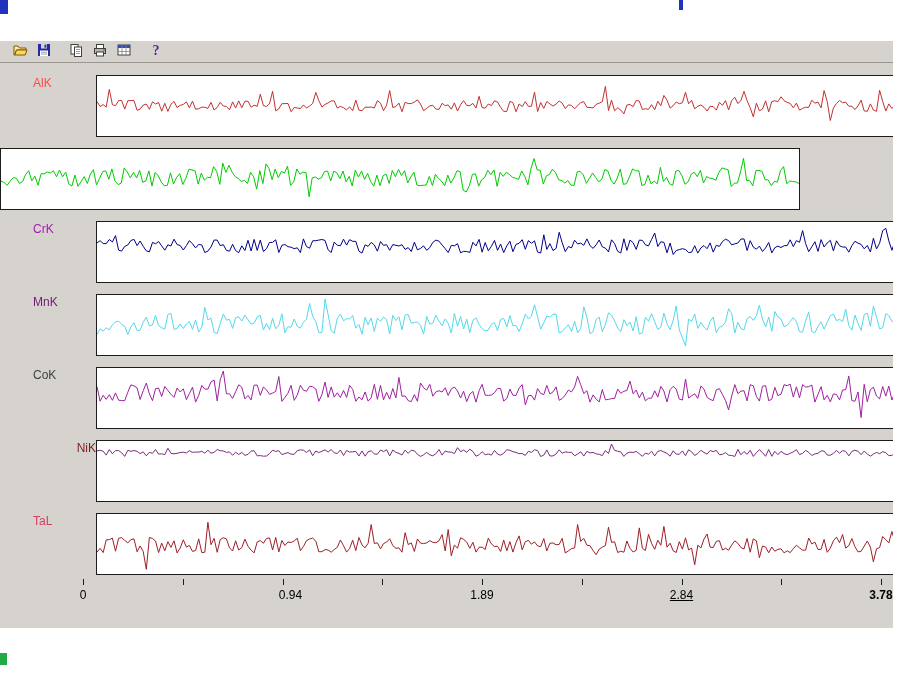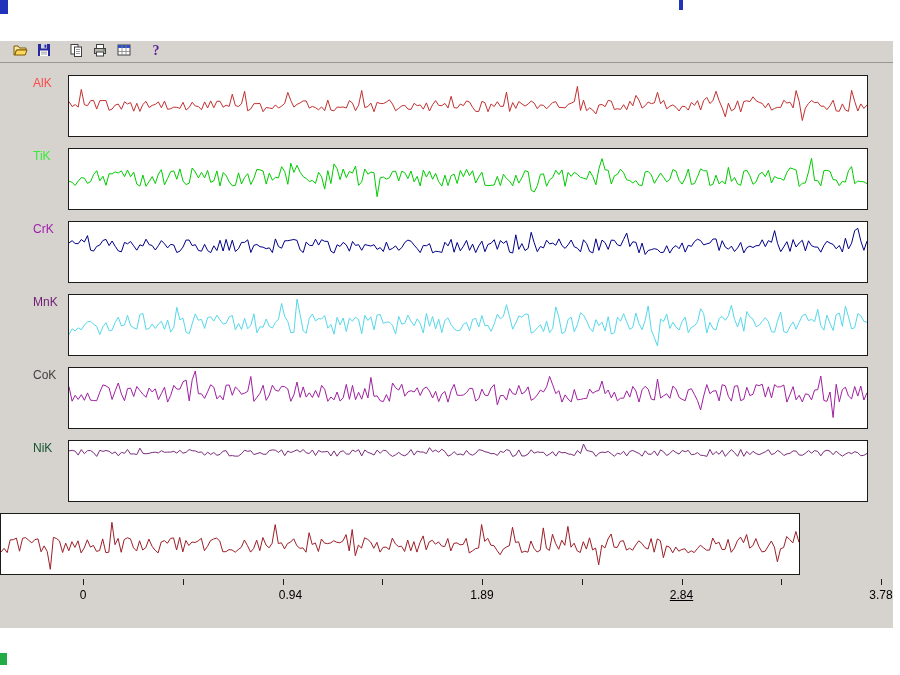--- a/index.html
+++ b/index.html
@@ -29,21 +29,21 @@
   }
   .tgap{width:8px;height:20px;}
 
   
   .main{
     position:absolute;top:63px;left:0;width:893px;height:565px;background:#d6d3ce;
   }
   .rows{position:absolute;top:12px;left:0;}
   .chan-row{display:flex;margin-bottom:11px;}
   .chan-label{
-    width:68px;box-sizing:border-box;padding-left:33px;padding-top:1px;
+    width:96px;box-sizing:border-box;padding-left:33px;padding-top:1px;
     font-size:12px;line-height:14px;
   }
   .chan-plot{
     width:800px;height:62px;background:#ffffff;border:1px solid #1c1c1c;box-sizing:border-box;
   }
   .chan-plot svg{display:block;}
 
   
   .axis{position:absolute;top:514px;left:83px;width:798px;height:34px;}
   .axis-tick{position:absolute;top:2px;width:1px;height:6px;background:#1c1c1c;}
@@ -123,21 +123,20 @@
     <div class="rows" id="rows">
         <div class="chan-row">
           <span class="chan-label" style="color: rgb(255, 74, 74);">AlK</span>
           <div class="chan-plot">
             <svg width="798" height="60" viewBox="0 0 798 60">
               <polyline fill="none" stroke="#c23030" stroke-width="1" points="0.0,25.6 3.1,30.5 6.2,28.6 9.2,31.1 12.3,13.4 15.4,28.7 18.5,29.7 21.6,24.7 24.6,24.4 27.7,33.1 30.8,24.7 33.9,24.5 37.0,24.6 40.1,34.3 43.1,33.0 46.2,29.1 49.3,28.1 52.4,33.3 55.5,25.8 58.5,28.0 61.6,26.6 64.7,35.2 67.8,27.3 70.9,35.4 73.9,28.4 77.0,25.4 80.1,31.5 83.2,29.4 86.3,28.4 89.4,25.9 92.4,31.8 95.5,25.1 98.6,33.3 101.7,32.7 104.8,31.1 107.8,31.3 110.9,32.4 114.0,26.3 117.1,34.0 120.2,31.4 123.2,26.3 126.3,30.0 129.4,30.5 132.5,33.8 135.6,25.9 138.6,32.0 141.7,24.9 144.8,31.7 147.9,25.3 151.0,25.2 154.1,31.2 157.1,29.2 160.2,30.4 163.3,18.2 166.4,29.6 169.5,30.5 172.5,27.8 175.6,15.3 178.7,34.8 181.8,32.9 184.9,27.7 187.9,27.6 191.0,27.5 194.1,35.7 197.2,31.5 200.3,32.0 203.4,32.6 206.4,28.9 209.5,32.0 212.6,30.1 215.7,27.4 218.8,16.4 221.8,24.5 224.9,31.1 228.0,28.4 231.1,26.9 234.2,24.9 237.2,24.9 240.3,32.1 243.4,30.4 246.5,31.7 249.6,33.8 252.6,30.9 255.7,34.7 258.8,24.1 261.9,34.1 265.0,34.8 268.1,31.1 271.1,31.3 274.2,31.0 277.3,32.0 280.4,24.6 283.5,27.1 286.5,34.7 289.6,29.2 292.7,14.5 295.8,31.6 298.9,30.5 301.9,27.1 305.0,35.7 308.1,26.3 311.2,27.5 314.3,27.6 317.4,26.0 320.4,23.8 323.5,28.0 326.6,34.7 329.7,32.4 332.8,29.9 335.8,29.3 338.9,33.1 342.0,33.4 345.1,27.3 348.2,29.7 351.2,28.9 354.3,33.2 357.4,26.9 360.5,35.0 363.6,28.7 366.6,24.6 369.7,29.4 372.8,29.7 375.9,27.4 379.0,32.0 382.1,20.3 385.1,31.6 388.2,32.1 391.3,28.0 394.4,29.6 397.5,24.9 400.5,26.0 403.6,31.3 406.7,35.4 409.8,35.4 412.9,25.4 415.9,26.6 419.0,35.7 422.1,28.0 425.2,30.6 428.3,25.7 431.4,30.4 434.4,30.3 437.5,16.1 440.6,35.5 443.7,26.5 446.8,32.4 449.8,25.5 452.9,27.9 456.0,30.1 459.1,28.0 462.2,25.0 465.2,27.1 468.3,32.6 471.4,28.9 474.5,29.4 477.6,32.8 480.6,29.7 483.7,26.5 486.8,25.7 489.9,31.3 493.0,31.5 496.1,31.9 499.1,28.4 502.2,27.2 505.3,25.6 508.4,10.4 511.5,34.5 514.5,24.2 517.6,34.7 520.7,31.8 523.8,34.1 526.9,37.9 529.9,29.0 533.0,28.5 536.1,30.7 539.2,24.4 542.3,25.1 545.4,33.5 548.4,32.7 551.5,33.4 554.6,28.7 557.7,33.8 560.8,25.3 563.8,29.8 566.9,19.4 570.0,24.2 573.1,32.1 576.2,29.7 579.2,26.0 582.3,27.7 585.4,26.8 588.5,16.3 591.6,27.8 594.6,24.3 597.7,32.8 600.8,30.3 603.9,28.9 607.0,31.3 610.1,35.0 613.1,30.3 616.2,30.6 619.3,34.1 622.4,26.4 625.5,29.3 628.5,24.6 631.6,34.0 634.7,24.5 637.8,21.4 640.9,27.5 643.9,24.7 647.0,15.3 650.1,24.7 653.2,31.9 656.3,40.8 659.4,27.2 662.4,34.8 665.5,33.0 668.6,24.8 671.7,35.9 674.8,25.5 677.8,24.8 680.9,25.6 684.0,20.8 687.1,24.7 690.2,26.4 693.2,27.4 696.3,31.8 699.4,27.1 702.5,34.1 705.6,32.4 708.6,31.3 711.7,31.4 714.8,24.3 717.9,27.1 721.0,26.2 724.1,31.9 727.1,14.6 730.2,25.5 733.3,44.5 736.4,32.1 739.5,27.4 742.5,24.5 745.6,26.7 748.7,26.2 751.8,30.2 754.9,30.2 757.9,33.7 761.0,29.8 764.1,24.2 767.2,34.9 770.3,35.3 773.4,27.9 776.4,34.0 779.5,35.3 782.6,14.3 785.7,25.4 788.8,35.0 791.8,27.9 794.9,32.4 798.0,29.0"></polyline>
             </svg>
           </div>
         </div>
         <div class="chan-row">
-          <span class="chan-label" style="color: rgb(51, 238, 51);">TiK</span>
           <div class="chan-plot">
             <svg width="798" height="60" viewBox="0 0 798 60">
               <polyline fill="none" stroke="#00cc00" stroke-width="1" points="0.0,32.2 3.1,33.4 6.2,36.4 9.2,32.1 12.3,28.6 15.4,29.2 18.5,34.4 21.6,32.6 24.6,25.6 27.7,21.7 30.8,31.8 33.9,27.2 37.0,36.3 40.1,24.7 43.1,24.9 46.2,22.9 49.3,24.0 52.4,21.8 55.5,27.7 58.5,21.0 61.6,27.8 64.7,23.1 67.8,35.1 70.9,37.1 73.9,26.1 77.0,37.3 80.1,32.6 83.2,27.6 86.3,34.5 89.4,25.0 92.4,20.7 95.5,35.9 98.6,29.4 101.7,22.6 104.8,21.9 107.8,30.3 110.9,19.9 114.0,32.0 117.1,35.6 120.2,34.2 123.2,19.0 126.3,23.0 129.4,28.9 132.5,23.3 135.6,28.9 138.6,21.4 141.7,33.3 144.8,31.9 147.9,21.9 151.0,37.0 154.1,23.6 157.1,26.3 160.2,32.9 163.3,36.8 166.4,36.3 169.5,23.8 172.5,35.0 175.6,28.4 178.7,24.7 181.8,35.5 184.9,29.2 187.9,20.3 191.0,20.9 194.1,22.0 197.2,35.1 200.3,24.1 203.4,31.2 206.4,28.3 209.5,28.8 212.6,17.7 215.7,22.4 218.8,35.3 221.8,14.2 224.9,23.4 228.0,16.3 231.1,23.2 234.2,27.6 237.2,29.5 240.3,32.5 243.4,31.4 246.5,34.4 249.6,23.3 252.6,27.8 255.7,40.1 258.8,21.6 261.9,34.6 265.0,14.9 268.1,19.7 271.1,30.7 274.2,20.0 277.3,28.7 280.4,22.4 283.5,24.1 286.5,17.1 289.6,36.4 292.7,32.8 295.8,20.0 298.9,25.2 301.9,23.1 305.0,23.7 308.1,47.7 311.2,28.9 314.3,28.0 317.4,30.1 320.4,28.8 323.5,22.5 326.6,22.1 329.7,32.0 332.8,22.2 335.8,23.7 338.9,29.6 342.0,22.0 345.1,32.8 348.2,27.4 351.2,36.9 354.3,21.1 357.4,28.0 360.5,22.1 363.6,30.3 366.6,24.4 369.7,32.7 372.8,37.1 375.9,26.2 379.0,36.6 382.1,26.7 385.1,25.1 388.2,34.5 391.3,21.5 394.4,27.7 397.5,20.4 400.5,26.6 403.6,21.7 406.7,34.0 409.8,27.9 412.9,23.2 415.9,36.1 419.0,36.7 422.1,36.3 425.2,36.0 428.3,27.4 431.4,36.6 434.4,25.3 437.5,29.5 440.6,32.1 443.7,36.8 446.8,26.2 449.8,34.1 452.9,28.8 456.0,21.7 459.1,22.7 462.2,41.2 465.2,43.0 468.3,36.8 471.4,25.4 474.5,24.8 477.6,37.2 480.6,30.8 483.7,28.5 486.8,21.3 489.9,25.6 493.0,20.9 496.1,37.3 499.1,23.4 502.2,27.4 505.3,23.3 508.4,25.4 511.5,28.3 514.5,29.2 517.6,30.3 520.7,22.0 523.8,27.5 526.9,35.8 529.9,19.8 533.0,9.6 536.1,20.8 539.2,21.3 542.3,35.0 545.4,26.8 548.4,25.4 551.5,20.2 554.6,23.7 557.7,30.8 560.8,31.6 563.8,34.0 566.9,31.6 570.0,36.1 573.1,36.4 576.2,22.9 579.2,22.4 582.3,25.9 585.4,34.3 588.5,29.1 591.6,24.0 594.6,28.4 597.7,32.8 600.8,30.4 603.9,20.5 607.0,22.2 610.1,31.4 613.1,35.1 616.2,29.2 619.3,20.0 622.4,35.4 625.5,34.6 628.5,27.8 631.6,19.9 634.7,21.8 637.8,21.8 640.9,36.5 643.9,35.3 647.0,26.2 650.1,34.9 653.2,32.1 656.3,34.9 659.4,18.4 662.4,32.5 665.5,28.4 668.6,34.9 671.7,36.3 674.8,22.2 677.8,21.3 680.9,26.7 684.0,35.3 687.1,32.8 690.2,25.2 693.2,23.3 696.3,27.7 699.4,21.3 702.5,34.0 705.6,27.5 708.6,29.2 711.7,29.5 714.8,31.3 717.9,23.4 721.0,18.9 724.1,19.9 727.1,20.9 730.2,37.4 733.3,34.3 736.4,34.0 739.5,23.0 742.5,9.3 745.6,31.5 748.7,31.6 751.8,36.8 754.9,21.7 757.9,21.3 761.0,22.4 764.1,30.6 767.2,31.0 770.3,36.6 773.4,32.4 776.4,33.1 779.5,21.6 782.6,17.6 785.7,34.7 788.8,32.0 791.8,32.6 794.9,32.8 798.0,34.6"></polyline>
             </svg>
           </div>
         </div>
         <div class="chan-row">
           <span class="chan-label" style="color: #a21caf;">CrK</span>
           <div class="chan-plot">
             <svg width="798" height="60" viewBox="0 0 798 60">
@@ -155,28 +154,29 @@
         </div>
         <div class="chan-row">
           <span class="chan-label" style="color: #404040;">CoK</span>
           <div class="chan-plot">
             <svg width="798" height="60" viewBox="0 0 798 60">
               <polyline fill="none" stroke="#a020a0" stroke-width="1" points="0.0,18.6 3.1,33.2 6.2,27.3 9.2,31.4 12.3,26.7 15.4,32.3 18.5,24.9 21.6,32.2 24.6,32.5 27.7,32.7 30.8,24.2 33.9,16.9 37.0,17.9 40.1,20.0 43.1,31.5 46.2,22.8 49.3,15.0 52.4,26.0 55.5,32.7 58.5,20.7 61.6,20.1 64.7,28.5 67.8,18.5 70.9,22.5 73.9,26.2 77.0,29.3 80.1,20.0 83.2,24.0 86.3,20.8 89.4,31.6 92.4,25.5 95.5,19.2 98.6,34.1 101.7,27.4 104.8,17.4 107.8,21.1 110.9,21.1 114.0,13.9 117.1,12.0 120.2,32.9 123.2,11.9 126.3,3.0 129.4,25.7 132.5,25.9 135.6,30.4 138.6,23.8 141.7,16.8 144.8,19.2 147.9,30.9 151.0,27.5 154.1,31.9 157.1,17.2 160.2,17.0 163.3,27.3 166.4,19.0 169.5,21.9 172.5,26.3 175.6,25.1 178.7,23.4 181.8,8.5 184.9,33.4 187.9,29.4 191.0,25.2 194.1,17.3 197.2,32.4 200.3,27.0 203.4,17.2 206.4,22.2 209.5,23.2 212.6,18.3 215.7,18.7 218.8,21.0 221.8,33.3 224.9,26.8 228.0,14.0 231.1,29.4 234.2,18.9 237.2,29.1 240.3,24.8 243.4,29.5 246.5,22.4 249.6,29.4 252.6,17.4 255.7,21.3 258.8,33.3 261.9,29.0 265.0,31.8 268.1,24.0 271.1,33.1 274.2,29.7 277.3,16.4 280.4,31.3 283.5,17.4 286.5,31.7 289.6,24.3 292.7,31.2 295.8,20.5 298.9,30.0 301.9,9.4 305.0,28.3 308.1,27.9 311.2,32.7 314.3,33.6 317.4,26.6 320.4,33.3 323.5,15.0 326.6,19.8 329.7,22.1 332.8,16.3 335.8,28.2 338.9,23.9 342.0,22.7 345.1,24.0 348.2,19.8 351.2,27.5 354.3,20.9 357.4,19.0 360.5,23.0 363.6,30.0 366.6,23.3 369.7,33.6 372.8,26.1 375.9,23.5 379.0,34.1 382.1,22.7 385.1,16.4 388.2,27.2 391.3,27.4 394.4,27.0 397.5,24.7 400.5,20.4 403.6,20.5 406.7,33.0 409.8,30.6 412.9,21.1 415.9,27.2 419.0,27.5 422.1,20.1 425.2,16.6 428.3,36.8 431.4,27.6 434.4,27.4 437.5,32.1 440.6,20.6 443.7,25.5 446.8,26.6 449.8,17.4 452.9,26.0 456.0,23.9 459.1,18.9 462.2,32.3 465.2,30.6 468.3,26.9 471.4,22.1 474.5,23.9 477.6,18.9 480.6,8.4 483.7,16.8 486.8,25.6 489.9,22.7 493.0,34.1 496.1,26.9 499.1,31.1 502.2,33.9 505.3,21.5 508.4,31.8 511.5,31.4 514.5,30.6 517.6,30.5 520.7,21.1 523.8,25.3 526.9,23.2 529.9,22.5 533.0,13.1 536.1,25.7 539.2,22.0 542.3,29.9 545.4,24.1 548.4,32.8 551.5,30.2 554.6,30.2 557.7,22.8 560.8,29.1 563.8,18.4 566.9,23.0 570.0,34.0 573.1,21.7 576.2,18.3 579.2,21.2 582.3,31.1 585.4,32.0 588.5,11.0 591.6,30.0 594.6,27.8 597.7,25.8 600.8,30.3 603.9,18.1 607.0,21.2 610.1,29.4 613.1,31.3 616.2,32.7 619.3,21.8 622.4,20.7 625.5,26.7 628.5,32.6 631.6,41.9 634.7,28.0 637.8,16.6 640.9,25.7 643.9,23.2 647.0,22.7 650.1,32.9 653.2,16.7 656.3,17.8 659.4,28.4 662.4,33.1 665.5,18.2 668.6,17.7 671.7,32.7 674.8,31.2 677.8,19.3 680.9,27.6 684.0,26.2 687.1,16.7 690.2,17.7 693.2,16.2 696.3,29.1 699.4,18.8 702.5,29.9 705.6,16.6 708.6,19.0 711.7,18.7 714.8,17.0 717.9,34.1 721.0,26.4 724.1,18.6 727.1,31.8 730.2,27.3 733.3,33.9 736.4,25.9 739.5,26.5 742.5,31.9 745.6,22.0 748.7,21.7 751.8,8.0 754.9,32.5 757.9,33.3 761.0,24.0 764.1,49.5 767.2,16.3 770.3,33.8 773.4,21.6 776.4,19.2 779.5,28.0 782.6,30.9 785.7,18.5 788.8,28.1 791.8,18.1 794.9,32.0 798.0,24.7"></polyline>
             </svg>
           </div>
         </div>
         <div class="chan-row">
-          <span class="chan-label" style="color: #14532d;">NiK</span>
+          <span class="chan-label" style="color: #7f1d1d; text-align: right;">NiK</span>
           <div class="chan-plot">
             <svg width="798" height="60" viewBox="0 0 798 60">
               <polyline fill="none" stroke="#7a2d7a" stroke-width="1" points="0.0,9.9 3.1,9.3 6.2,10.2 9.2,14.1 12.3,8.6 15.4,12.7 18.5,9.6 21.6,9.6 24.6,11.7 27.7,15.4 30.8,9.3 33.9,10.4 37.0,9.5 40.1,10.3 43.1,12.6 46.2,10.9 49.3,14.8 52.4,11.3 55.5,12.3 58.5,8.5 61.6,13.1 64.7,12.8 67.8,13.6 70.9,7.2 73.9,12.3 77.0,12.8 80.1,12.3 83.2,11.5 86.3,11.2 89.4,11.9 92.4,9.7 95.5,11.3 98.6,11.1 101.7,11.1 104.8,10.3 107.8,12.1 110.9,9.3 114.0,12.2 117.1,11.3 120.2,8.5 123.2,9.7 126.3,9.9 129.4,11.4 132.5,10.9 135.6,14.3 138.6,11.2 141.7,13.5 144.8,11.5 147.9,14.3 151.0,13.4 154.1,10.1 157.1,9.7 160.2,14.8 163.3,14.6 166.4,15.2 169.5,15.0 172.5,12.7 175.6,9.2 178.7,10.4 181.8,9.7 184.9,13.6 187.9,12.6 191.0,11.6 194.1,13.2 197.2,13.3 200.3,9.6 203.4,8.9 206.4,9.2 209.5,11.4 212.6,8.9 215.7,14.7 218.8,10.0 221.8,11.5 224.9,10.3 228.0,8.8 231.1,11.1 234.2,8.5 237.2,11.8 240.3,12.5 243.4,9.0 246.5,14.5 249.6,9.5 252.6,11.0 255.7,10.8 258.8,10.4 261.9,15.0 265.0,9.9 268.1,15.2 271.1,10.8 274.2,9.8 277.3,12.9 280.4,13.2 283.5,9.0 286.5,10.6 289.6,8.7 292.7,14.9 295.8,9.0 298.9,11.4 301.9,12.4 305.0,14.0 308.1,9.1 311.2,12.3 314.3,9.2 317.4,9.8 320.4,13.3 323.5,15.4 326.6,13.8 329.7,11.4 332.8,13.8 335.8,14.8 338.9,12.7 342.0,8.5 345.1,14.1 348.2,10.0 351.2,11.0 354.3,11.1 357.4,12.6 360.5,6.7 363.6,10.7 366.6,9.1 369.7,11.2 372.8,8.2 375.9,10.5 379.0,15.2 382.1,13.7 385.1,10.7 388.2,13.7 391.3,13.0 394.4,14.1 397.5,9.4 400.5,13.0 403.6,14.2 406.7,12.3 409.8,8.7 412.9,9.3 415.9,10.7 419.0,11.4 422.1,12.7 425.2,12.5 428.3,14.4 431.4,10.3 434.4,11.4 437.5,8.7 440.6,9.6 443.7,15.5 446.8,14.1 449.8,8.9 452.9,15.0 456.0,14.9 459.1,13.0 462.2,8.8 465.2,12.2 468.3,10.9 471.4,11.4 474.5,11.3 477.6,14.8 480.6,13.0 483.7,10.8 486.8,15.1 489.9,10.4 493.0,11.9 496.1,11.4 499.1,12.9 502.2,13.3 505.3,14.6 508.4,9.5 511.5,12.5 514.5,3.0 517.6,9.4 520.7,10.2 523.8,10.9 526.9,15.4 529.9,12.2 533.0,11.1 536.1,11.5 539.2,10.4 542.3,12.8 545.4,15.3 548.4,12.1 551.5,13.2 554.6,10.3 557.7,14.9 560.8,10.4 563.8,9.5 566.9,11.0 570.0,12.4 573.1,15.2 576.2,9.8 579.2,13.1 582.3,13.3 585.4,9.9 588.5,14.7 591.6,8.8 594.6,10.8 597.7,14.5 600.8,12.5 603.9,9.3 607.0,11.5 610.1,13.1 613.1,9.5 616.2,10.7 619.3,9.4 622.4,13.7 625.5,13.3 628.5,11.6 631.6,14.2 634.7,14.5 637.8,15.4 640.9,8.4 643.9,13.8 647.0,10.6 650.1,13.3 653.2,9.3 656.3,15.4 659.4,11.8 662.4,8.7 665.5,11.6 668.6,15.3 671.7,8.5 674.8,15.3 677.8,10.4 680.9,13.7 684.0,10.3 687.1,12.6 690.2,13.7 693.2,12.3 696.3,10.8 699.4,8.7 702.5,13.6 705.6,12.4 708.6,9.4 711.7,11.3 714.8,14.5 717.9,12.9 721.0,12.3 724.1,9.9 727.1,10.1 730.2,14.0 733.3,14.3 736.4,12.3 739.5,9.5 742.5,12.2 745.6,9.6 748.7,10.4 751.8,14.8 754.9,10.4 757.9,9.2 761.0,10.2 764.1,13.7 767.2,10.1 770.3,13.0 773.4,15.1 776.4,13.2 779.5,11.4 782.6,12.7 785.7,10.7 788.8,11.7 791.8,14.7 794.9,14.3 798.0,12.4"></polyline>
             </svg>
           </div>
         </div>
         <div class="chan-row">
+          <span class="chan-label" style="color: rgb(208, 64, 96);">TaL</span>
           <div class="chan-plot">
             <svg width="798" height="60" viewBox="0 0 798 60">
               <polyline fill="none" stroke="#9c1f28" stroke-width="1" points="0.0,38.2 3.1,34.3 6.2,38.6 9.2,25.9 12.3,25.7 15.4,24.1 18.5,37.2 21.6,24.3 24.6,23.6 27.7,26.3 30.8,28.9 33.9,25.6 37.0,24.9 40.1,37.8 43.1,31.9 46.2,37.4 49.3,55.3 52.4,23.4 55.5,24.5 58.5,27.0 61.6,38.5 64.7,29.1 67.8,36.8 70.9,27.7 73.9,33.4 77.0,26.8 80.1,38.9 83.2,34.0 86.3,25.8 89.4,33.1 92.4,31.4 95.5,37.4 98.6,36.5 101.7,24.9 104.8,38.6 107.8,38.2 110.9,8.3 114.0,30.7 117.1,24.4 120.2,38.3 123.2,25.6 126.3,23.8 129.4,24.8 132.5,33.8 135.6,37.0 138.6,26.8 141.7,36.0 144.8,33.6 147.9,25.1 151.0,32.2 154.1,36.2 157.1,38.9 160.2,28.0 163.3,26.6 166.4,29.3 169.5,24.4 172.5,23.9 175.6,36.0 178.7,23.4 181.8,37.9 184.9,26.5 187.9,31.5 191.0,28.0 194.1,28.5 197.2,26.9 200.3,24.3 203.4,36.7 206.4,32.5 209.5,26.6 212.6,25.0 215.7,24.1 218.8,27.1 221.8,37.7 224.9,37.7 228.0,35.6 231.1,36.0 234.2,38.2 237.2,35.6 240.3,33.3 243.4,26.0 246.5,31.7 249.6,38.1 252.6,34.5 255.7,26.2 258.8,36.6 261.9,23.5 265.0,31.0 268.1,33.8 271.1,29.3 274.2,10.6 277.3,29.5 280.4,28.8 283.5,34.9 286.5,29.6 289.6,28.1 292.7,24.8 295.8,31.6 298.9,34.3 301.9,33.9 305.0,38.2 308.1,18.7 311.2,30.5 314.3,28.9 317.4,37.5 320.4,25.0 323.5,29.1 326.6,29.6 329.7,28.9 332.8,26.7 335.8,28.3 338.9,28.8 342.0,26.8 345.1,20.6 348.2,36.9 351.2,15.5 354.3,41.7 357.4,31.1 360.5,34.1 363.6,23.8 366.6,25.3 369.7,28.1 372.8,34.3 375.9,28.3 379.0,38.1 382.1,33.3 385.1,33.1 388.2,35.5 391.3,24.1 394.4,29.9 397.5,32.6 400.5,32.2 403.6,37.5 406.7,26.0 409.8,36.8 412.9,27.6 415.9,38.1 419.0,28.6 422.1,21.9 425.2,35.8 428.3,27.8 431.4,26.3 434.4,30.2 437.5,27.9 440.6,31.9 443.7,32.7 446.8,24.5 449.8,36.9 452.9,29.3 456.0,28.9 459.1,30.8 462.2,30.4 465.2,24.4 468.3,39.0 471.4,36.9 474.5,34.6 477.6,34.0 480.6,10.5 483.7,27.4 486.8,24.4 489.9,31.2 493.0,31.7 496.1,36.6 499.1,40.7 502.2,35.2 505.3,33.1 508.4,31.6 511.5,13.2 514.5,28.4 517.6,27.8 520.7,38.5 523.8,37.2 526.9,38.2 529.9,27.0 533.0,34.4 536.1,38.0 539.2,36.3 542.3,13.9 545.4,34.3 548.4,36.4 551.5,20.3 554.6,29.4 557.7,35.3 560.8,26.2 563.8,31.3 566.9,12.4 570.0,33.2 573.1,29.2 576.2,36.8 579.2,38.5 582.3,27.7 585.4,35.1 588.5,23.8 591.6,35.9 594.6,34.1 597.7,50.8 600.8,31.2 603.9,34.0 607.0,25.0 610.1,20.0 613.1,33.1 616.2,33.5 619.3,27.3 622.4,26.7 625.5,36.1 628.5,34.2 631.6,36.2 634.7,31.0 637.8,26.8 640.9,29.4 643.9,33.5 647.0,35.0 650.1,24.5 653.2,38.2 656.3,24.9 659.4,26.8 662.4,43.7 665.5,32.0 668.6,33.1 671.7,38.8 674.8,33.0 677.8,37.2 680.9,35.4 684.0,34.8 687.1,38.9 690.2,36.8 693.2,38.6 696.3,34.7 699.4,31.2 702.5,33.8 705.6,36.2 708.6,36.1 711.7,24.0 714.8,29.9 717.9,28.1 721.0,35.5 724.1,35.3 727.1,25.4 730.2,38.3 733.3,34.2 736.4,26.8 739.5,23.1 742.5,28.7 745.6,20.5 748.7,34.1 751.8,31.7 754.9,24.6 757.9,32.6 761.0,37.9 764.1,37.3 767.2,32.2 770.3,27.0 773.4,33.1 776.4,47.8 779.5,34.8 782.6,33.6 785.7,22.5 788.8,25.7 791.8,28.9 794.9,17.5 798.0,28.4"></polyline>
             </svg>
           </div>
         </div>
       </div>
     <div class="axis" id="axis">
         <div class="axis-tick" style="left: 0px;"></div>
         <span class="axis-tick-label" style="left: 0px;">0</span>
@@ -184,21 +184,21 @@
         <div class="axis-tick" style="left: 199.5px;"></div>
         <span class="axis-tick-label" style="left: 199.5px; margin-left: 8px;">0.94</span>
         <div class="axis-tick" style="left: 299.3px;"></div>
         <div class="axis-tick" style="left: 399px;"></div>
         <span class="axis-tick-label" style="left: 399px;">1.89</span>
         <div class="axis-tick" style="left: 498.8px;"></div>
         <div class="axis-tick" style="left: 598.5px;"></div>
         <span class="axis-tick-label" style="left: 598.5px; text-decoration: underline;">2.84</span>
         <div class="axis-tick" style="left: 698.3px;"></div>
         <div class="axis-tick" style="left: 798px;"></div>
-        <span class="axis-tick-label" style="left: 798px;">3.78</span>
+        <span class="axis-tick-label" style="left: 798px; font-weight: bold;">3.78</span>
       </div>
   </div>
 
   <div class="right-strip"></div>
 
   <div class="bottom-strip">
     <div class="frag frag-green"></div>
   </div>
 
 </div>

